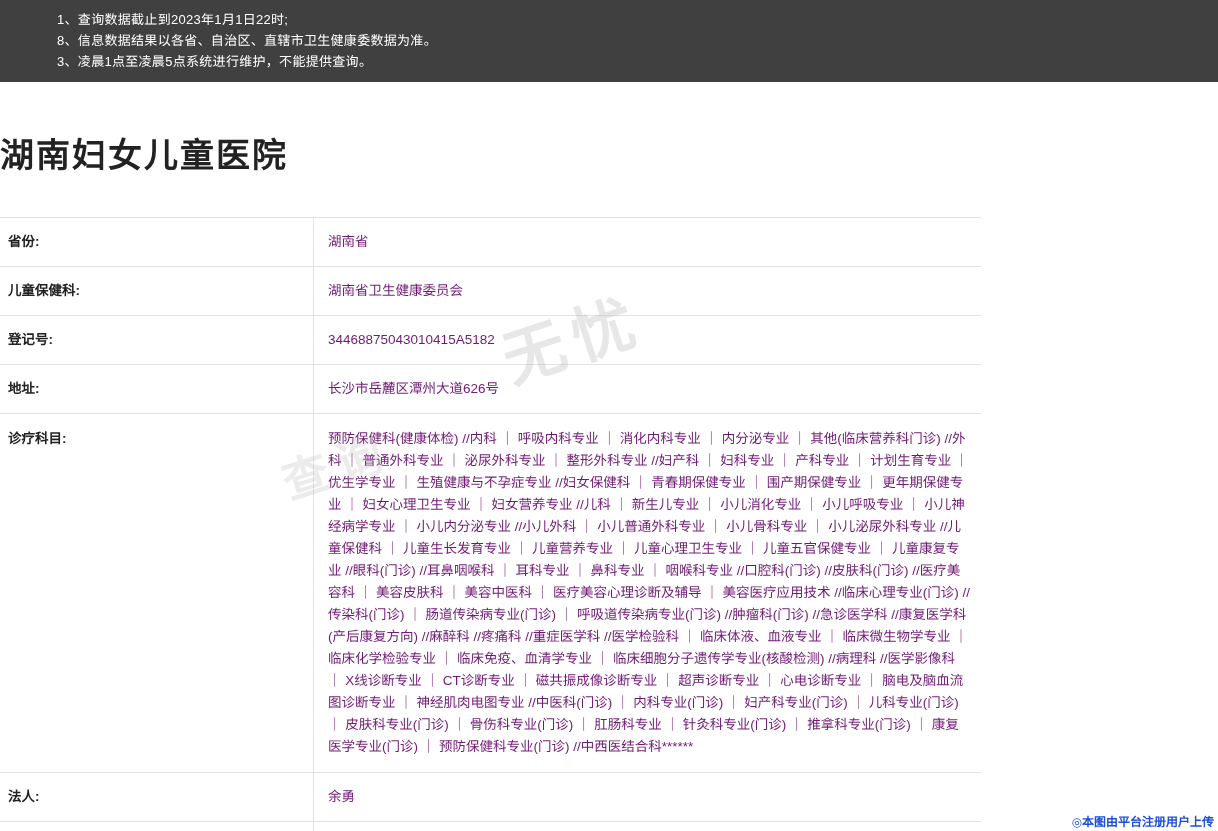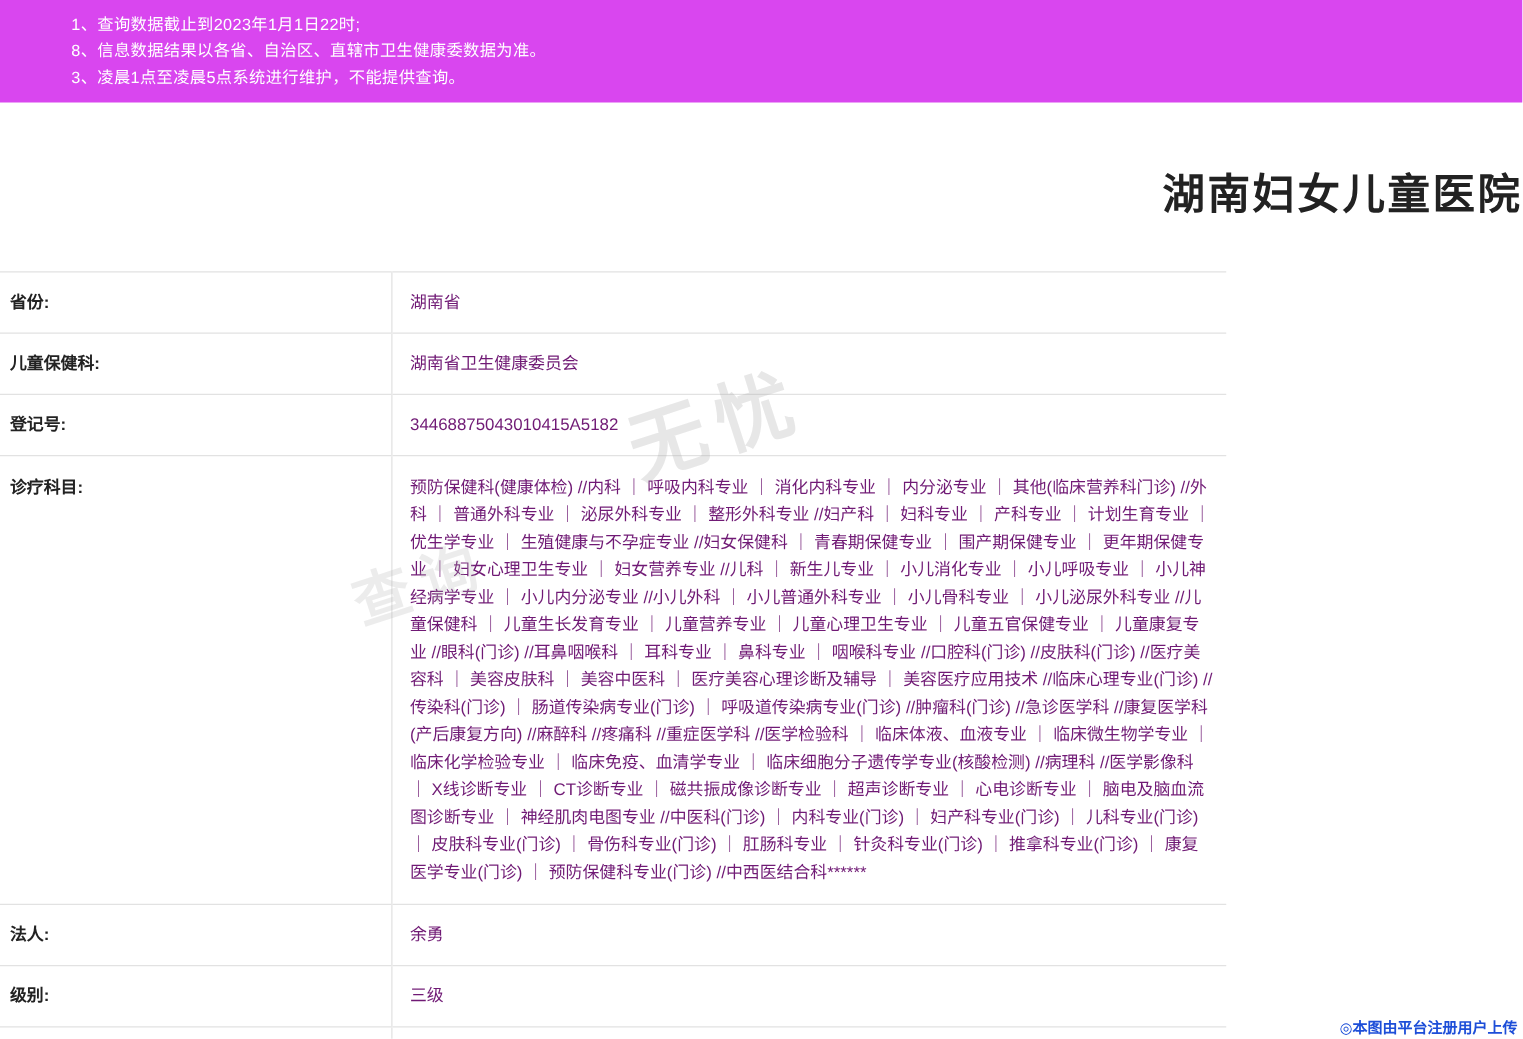--- a/index.html
+++ b/index.html
@@ -11,35 +11,35 @@
     width: 1218px;
     height: 831px;
     font-family: "Liberation Sans", "DejaVu Sans", sans-serif;
     color: #333333;
     position: relative;
     overflow: hidden;
   }
 
   
   .notice-bar {
-    background: #d946ef;
+    background: #404040;
     color: #ffffff;
     padding: 9px 0 10px 0;
     font-size: 13px;
     line-height: 21px;
   }
   .notice-line {
     padding-left: 57px;
     white-space: nowrap;
     letter-spacing: 0.3px;
   }
 
   
   .title-wrap {
-    text-align: right;
+    text-align: left;
     padding: 46px 0 40px 0;
   }
   .hospital-title {
     font-size: 34px;
     font-weight: bold;
     color: #222222;
     letter-spacing: 2px;
   }
 
   
@@ -132,20 +132,24 @@
       <td class="value">湖南省</td>
     </tr>
     <tr>
       <td class="label">儿童保健科:</td>
       <td class="value">湖南省卫生健康委员会</td>
     </tr>
     <tr>
       <td class="label">登记号:</td>
       <td class="value">34468875043010415A5182</td>
     </tr>
+    <tr>
+      <td class="label">地址:</td>
+      <td class="value">长沙市岳麓区潭州大道626号</td>
+    </tr>
     <tr class="tall">
       <td class="label">诊疗科目:</td>
       <td class="value dept-text">预防保健科(健康体检) //内科 ｜ 呼吸内科专业 ｜ 消化内科专业 ｜ 内分泌专业 ｜ 其他(临床营养科门诊) //外科 ｜ 普通外科专业 ｜ 泌尿外科专业 ｜ 整形外科专业 //妇产科 ｜ 妇科专业 ｜ 产科专业 ｜ 计划生育专业 ｜ 优生学专业 ｜ 生殖健康与不孕症专业 //妇女保健科 ｜ 青春期保健专业 ｜ 围产期保健专业 ｜ 更年期保健专业 ｜ 妇女心理卫生专业 ｜ 妇女营养专业 //儿科 ｜ 新生儿专业 ｜ 小儿消化专业 ｜ 小儿呼吸专业 ｜ 小儿神经病学专业 ｜ 小儿内分泌专业 //小儿外科 ｜ 小儿普通外科专业 ｜ 小儿骨科专业 ｜ 小儿泌尿外科专业 //儿童保健科 ｜ 儿童生长发育专业 ｜ 儿童营养专业 ｜ 儿童心理卫生专业 ｜ 儿童五官保健专业 ｜ 儿童康复专业 //眼科(门诊) //耳鼻咽喉科 ｜ 耳科专业 ｜ 鼻科专业 ｜ 咽喉科专业 //口腔科(门诊) //皮肤科(门诊) //医疗美容科 ｜ 美容皮肤科 ｜ 美容中医科 ｜ 医疗美容心理诊断及辅导 ｜ 美容医疗应用技术 //临床心理专业(门诊) //传染科(门诊) ｜ 肠道传染病专业(门诊) ｜ 呼吸道传染病专业(门诊) //肿瘤科(门诊) //急诊医学科 //康复医学科(产后康复方向) //麻醉科 //疼痛科 //重症医学科 //医学检验科 ｜ 临床体液、血液专业 ｜ 临床微生物学专业 ｜ 临床化学检验专业 ｜ 临床免疫、血清学专业 ｜ 临床细胞分子遗传学专业(核酸检测) //病理科 //医学影像科 ｜ X线诊断专业 ｜ CT诊断专业 ｜ 磁共振成像诊断专业 ｜ 超声诊断专业 ｜ 心电诊断专业 ｜ 脑电及脑血流图诊断专业 ｜ 神经肌肉电图专业 //中医科(门诊) ｜ 内科专业(门诊) ｜ 妇产科专业(门诊) ｜ 儿科专业(门诊) ｜ 皮肤科专业(门诊) ｜ 骨伤科专业(门诊) ｜ 肛肠科专业 ｜ 针灸科专业(门诊) ｜ 推拿科专业(门诊) ｜ 康复医学专业(门诊) ｜ 预防保健科专业(门诊) //中西医结合科******</td>
     </tr>
     <tr>
       <td class="label">法人:</td>
       <td class="value">余勇</td>
     </tr>
     <tr>
       <td class="label">级别:</td>

